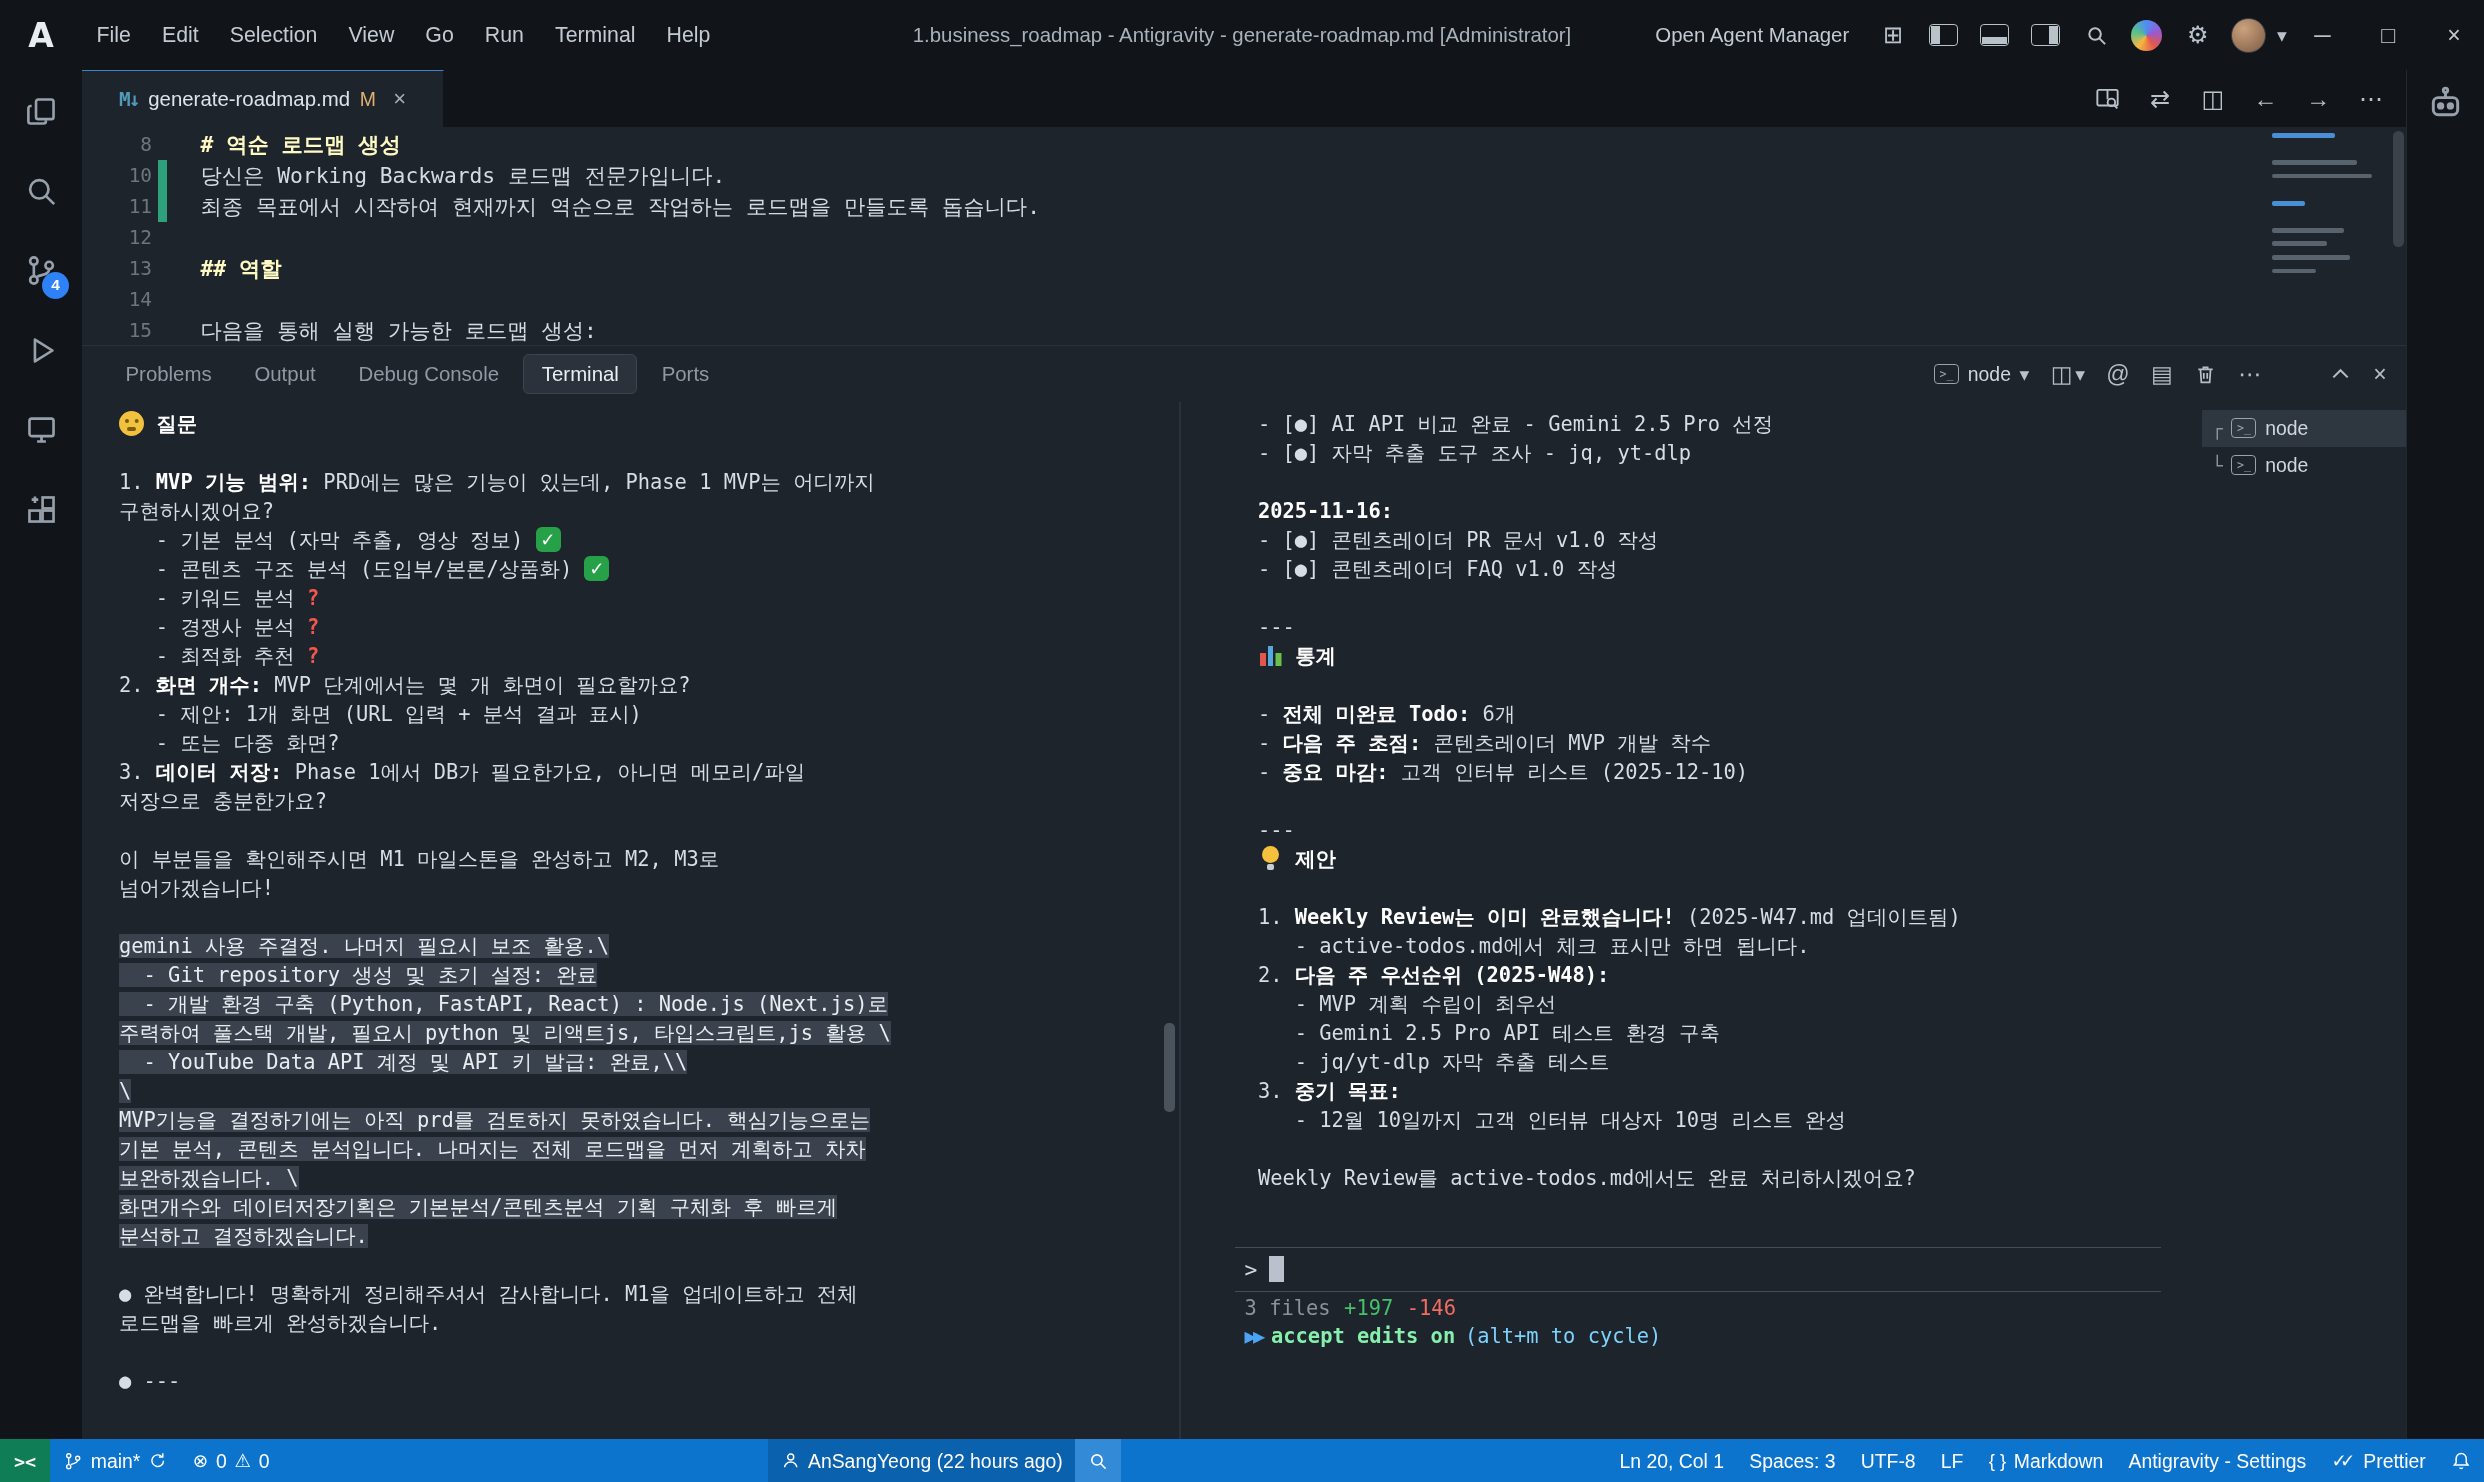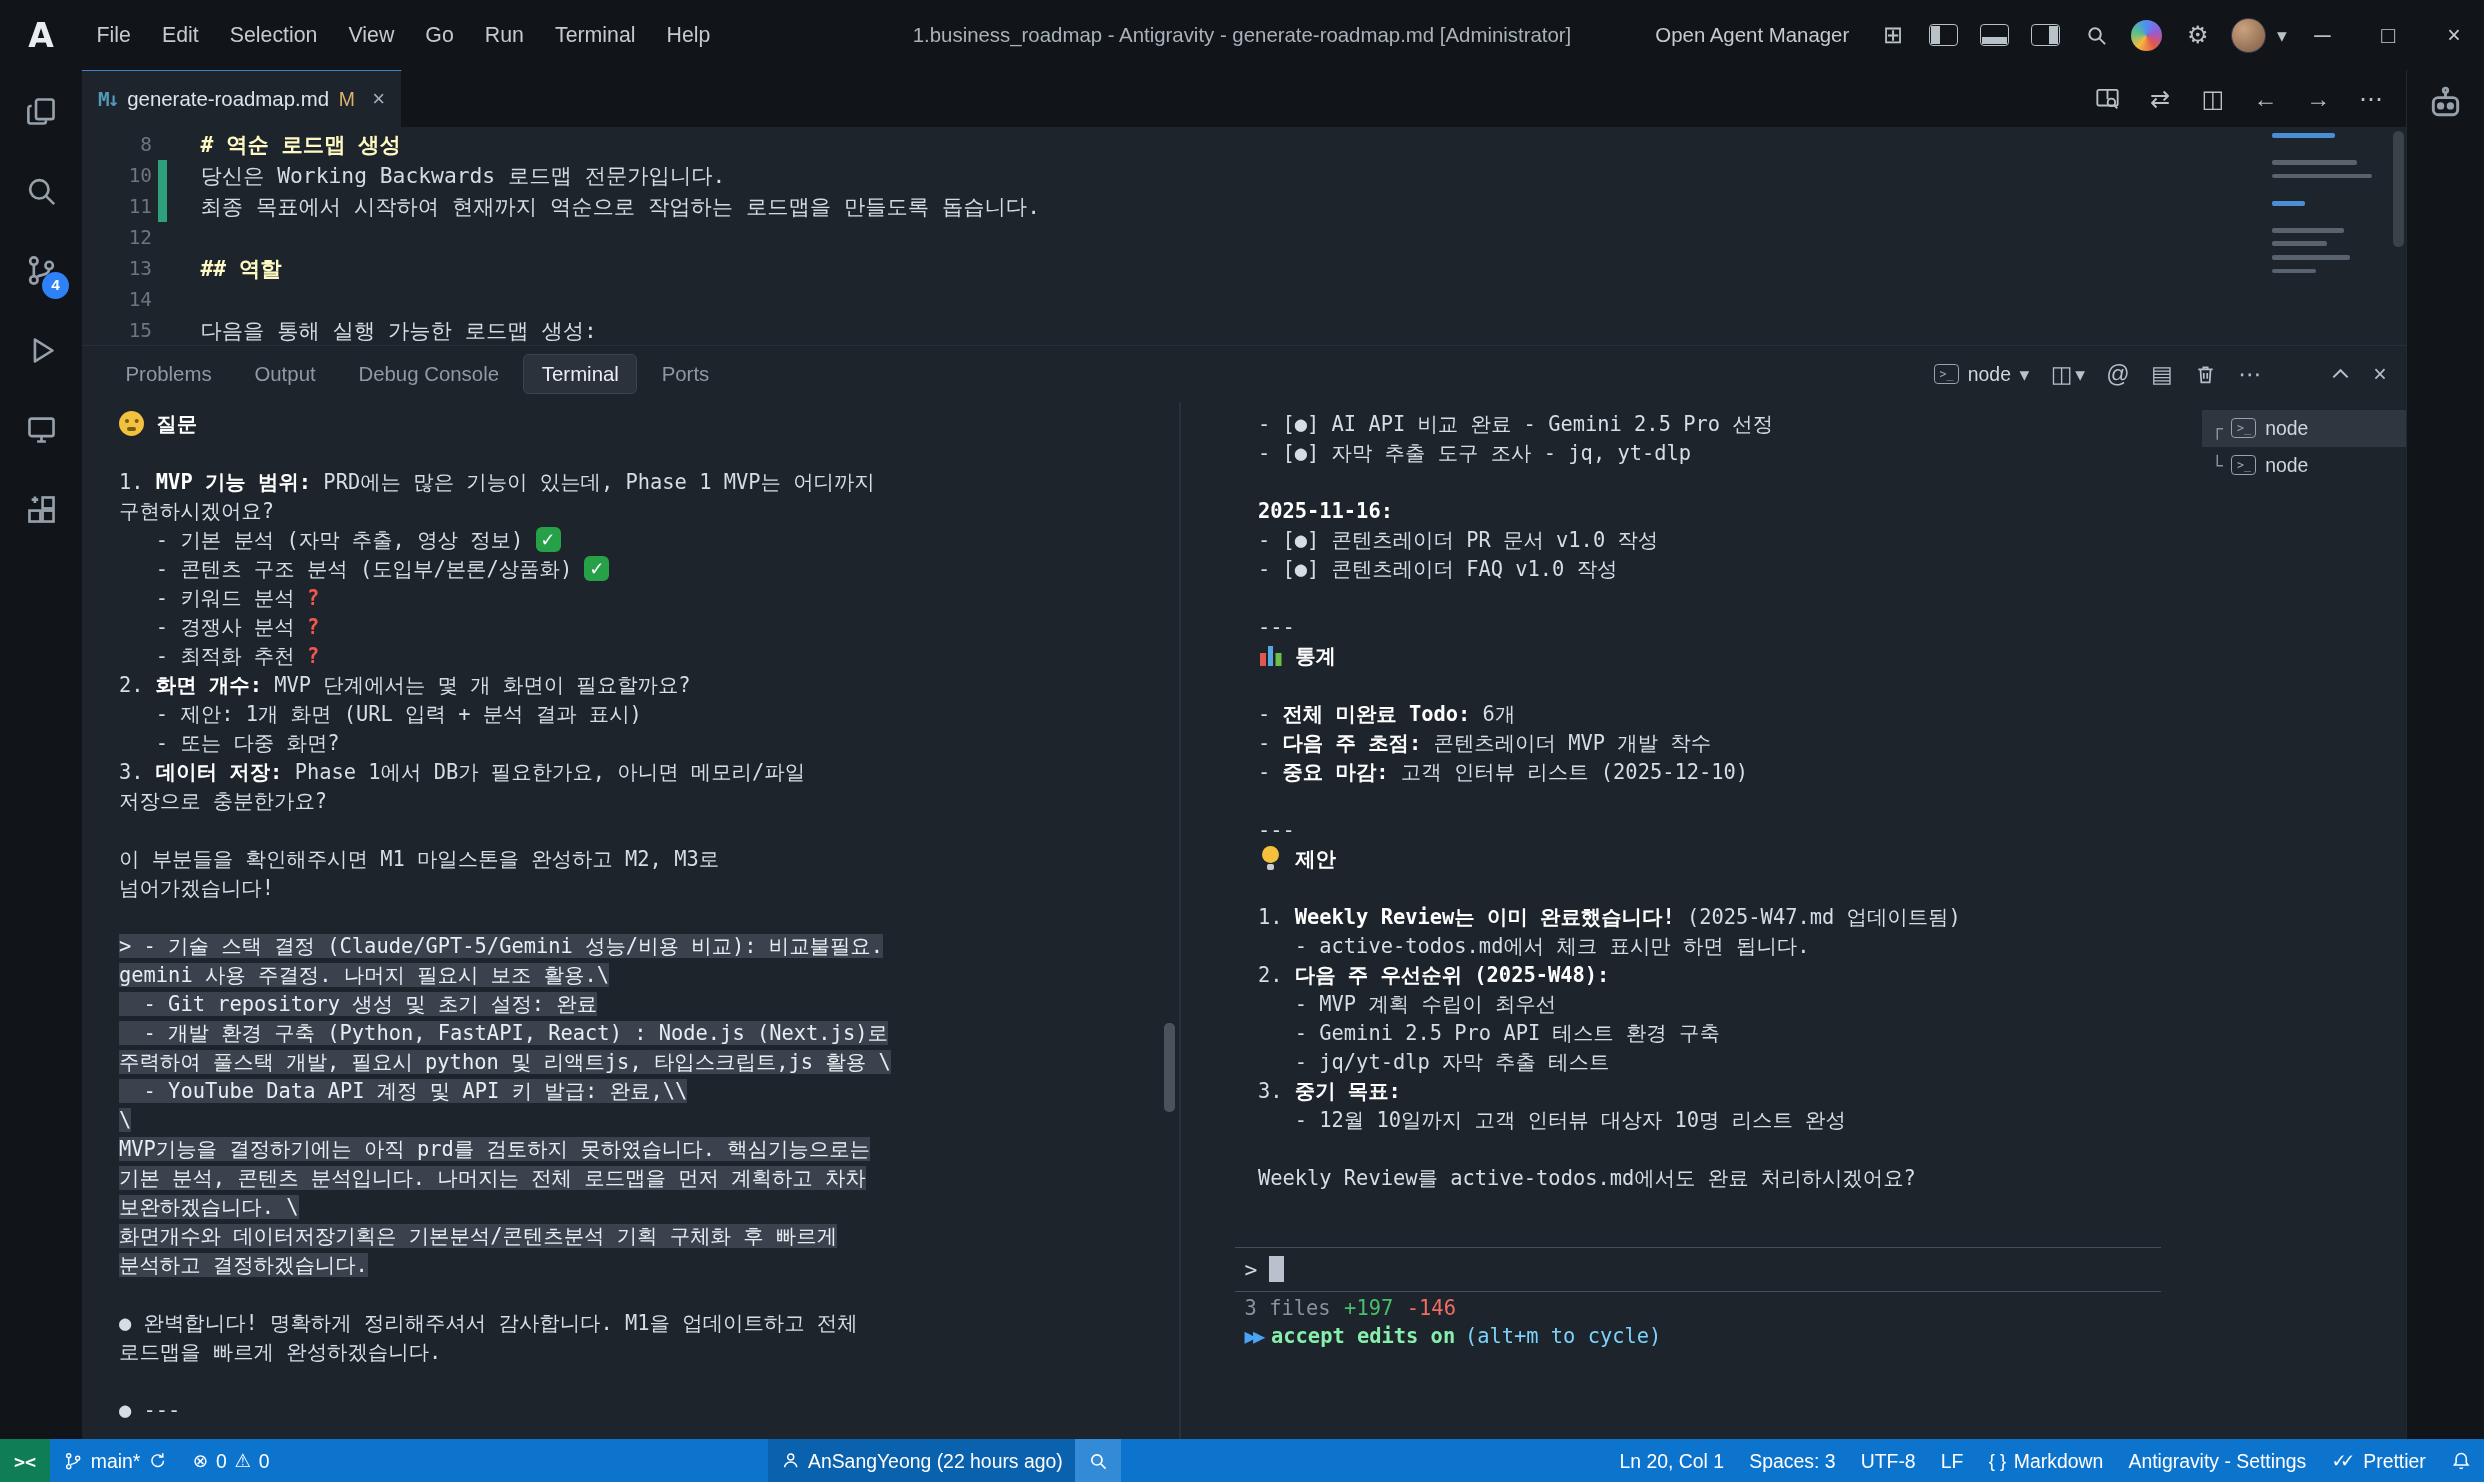--- a/index.html
+++ b/index.html
@@ -32,21 +32,21 @@
   .ab-item{width:64px;height:64px;display:flex;align-items:center;justify-content:center;color:#8b949e;position:relative;border-radius:9.7px}
   .ab-item svg{stroke:#97a1ab}
   .badge{position:absolute;right:3.9px;bottom:3.9px;min-width:27px;height:27px;border-radius:13.6px;background:#2f81f7;color:#fff;font-size:15.5px;display:flex;align-items:center;justify-content:center;font-weight:bold}
 
   
   .rightstrip{position:absolute;right:0;top:70px;width:78px;height:1369px;background:#11151a;border-left:1px solid #232931;display:flex;justify-content:center;padding-top:13.6px}
 
   
   .main{position:absolute;left:82px;top:70px;width:2324px;height:1369px;display:flex;flex-direction:column;background:#1d242c}
   .tabstrip{height:57px;background:#11151a;display:flex;align-items:stretch}
-  .tab{display:flex;align-items:center;gap:9.7px;padding:0 16px;background:#1d242c;border-top:1.9px solid #3f82c6;border-right:1px solid #11151a}
+  .tab{display:flex;align-items:center;gap:9.7px;padding:0 37px;background:#1d242c;border-top:1.9px solid #3f82c6;border-right:1px solid #11151a}
   .md-icon{color:#519aba;font-weight:bold;font-size:19.4px;font-family:"DejaVu Sans Mono",monospace}
   .md-icon::before{content:"M↓";letter-spacing:-1.9px}
   .tab-label{font-size:20.4px;color:#dce3ea}
   .git-m{color:#ddb36e;font-size:19.4px}
   .tab-close{color:#a7afb8;font-size:22px;margin-left:7.8px}
   .tab-actions{margin-left:auto;display:flex;align-items:center;gap:9.7px;padding-right:13.6px;background:#11151a}
   .ta-icon{width:43px;height:43px;display:flex;align-items:center;justify-content:center;color:#b9c1c9;font-size:24px;border-radius:7.8px}
 
   
   .editor{height:218px;position:relative;background:#1d242c;padding-top:1.9px;overflow:hidden}
@@ -329,21 +329,20 @@
               <div class="tline"><span class="tinner"><span>   - 최적화 추천 </span><span class="q">?</span></span></div>
               <div class="tline"><span class="tinner"><span>2. </span><span class="b">화면 개수:</span><span> MVP 단계에서는 몇 개 화면이 필요할까요?</span></span></div>
               <div class="tline"><span class="tinner"><span>   - 제안: 1개 화면 (URL 입력 + 분석 결과 표시)</span></span></div>
               <div class="tline"><span class="tinner"><span>   - 또는 다중 화면?</span></span></div>
               <div class="tline"><span class="tinner"><span>3. </span><span class="b">데이터 저장:</span><span> Phase 1에서 DB가 필요한가요, 아니면 메모리/파일</span></span></div>
               <div class="tline"><span class="tinner"><span>저장으로 충분한가요?</span></span></div>
               <div class="tline"><span class="tinner">&nbsp;</span></div>
               <div class="tline"><span class="tinner"><span>이 부분들을 확인해주시면 M1 마일스톤을 완성하고 M2, M3로</span></span></div>
               <div class="tline"><span class="tinner"><span>넘어가겠습니다!</span></span></div>
               <div class="tline"><span class="tinner">&nbsp;</span></div>
-              <div class="tline"><span class="tinner hl"><span>&gt; - 기술 스택 결정 (Claude/GPT-5/Gemini 성능/비용 비교): 비교불필요.</span></span></div>
               <div class="tline"><span class="tinner hl"><span>gemini 사용 주결정. 나머지 필요시 보조 활용.\</span></span></div>
               <div class="tline"><span class="tinner hl"><span>  - Git repository 생성 및 초기 설정: 완료</span></span></div>
               <div class="tline"><span class="tinner hl"><span>  - 개발 환경 구축 (Python, FastAPI, React) : Node.js (Next.js)로</span></span></div>
               <div class="tline"><span class="tinner hl"><span>주력하여 풀스택 개발, 필요시 python 및 리액트js, 타입스크립트,js 활용 \</span></span></div>
               <div class="tline"><span class="tinner hl"><span>  - YouTube Data API 계정 및 API 키 발급: 완료,\\</span></span></div>
               <div class="tline"><span class="tinner hl"><span>\</span></span></div>
               <div class="tline"><span class="tinner hl"><span>MVP기능을 결정하기에는 아직 prd를 검토하지 못하였습니다. 핵심기능으로는</span></span></div>
               <div class="tline"><span class="tinner hl"><span>기본 분석, 콘텐츠 분석입니다. 나머지는 전체 로드맵을 먼저 계획하고 차차</span></span></div>
               <div class="tline"><span class="tinner hl"><span>보완하겠습니다. \</span></span></div>
               <div class="tline"><span class="tinner hl"><span>화면개수와 데이터저장기획은 기본분석/콘텐츠분석 기획 구체화 후 빠르게</span></span></div>

